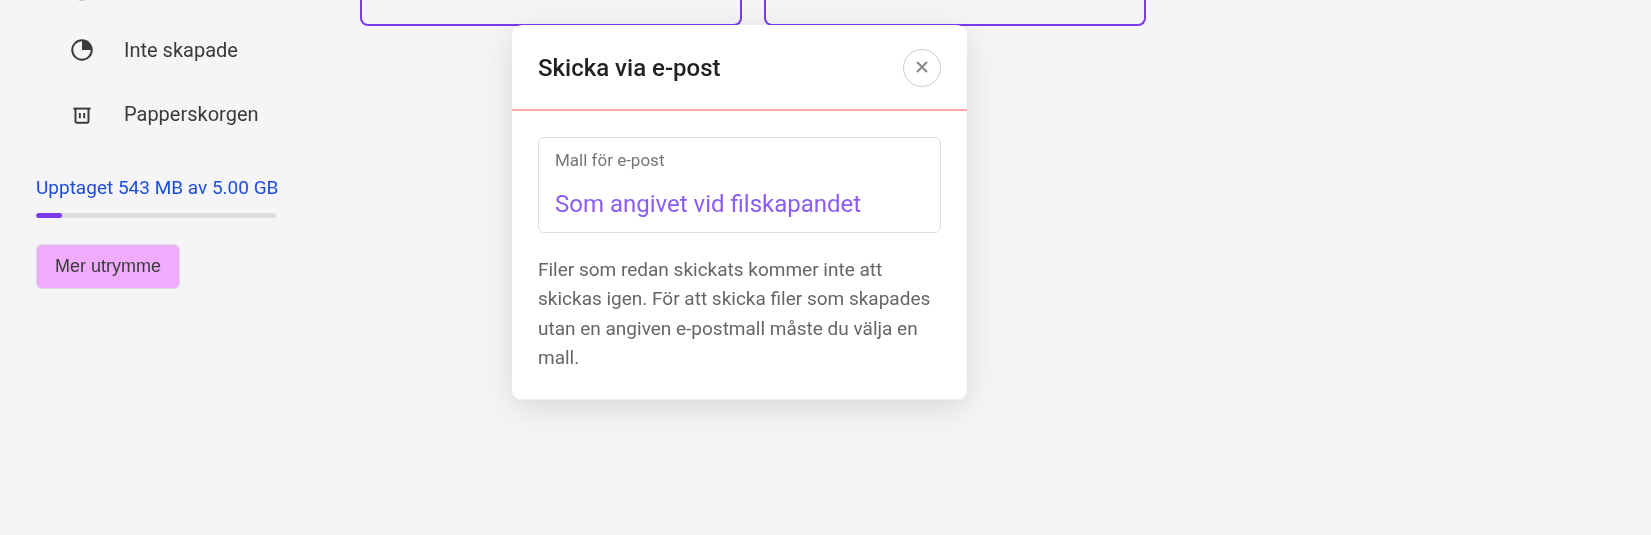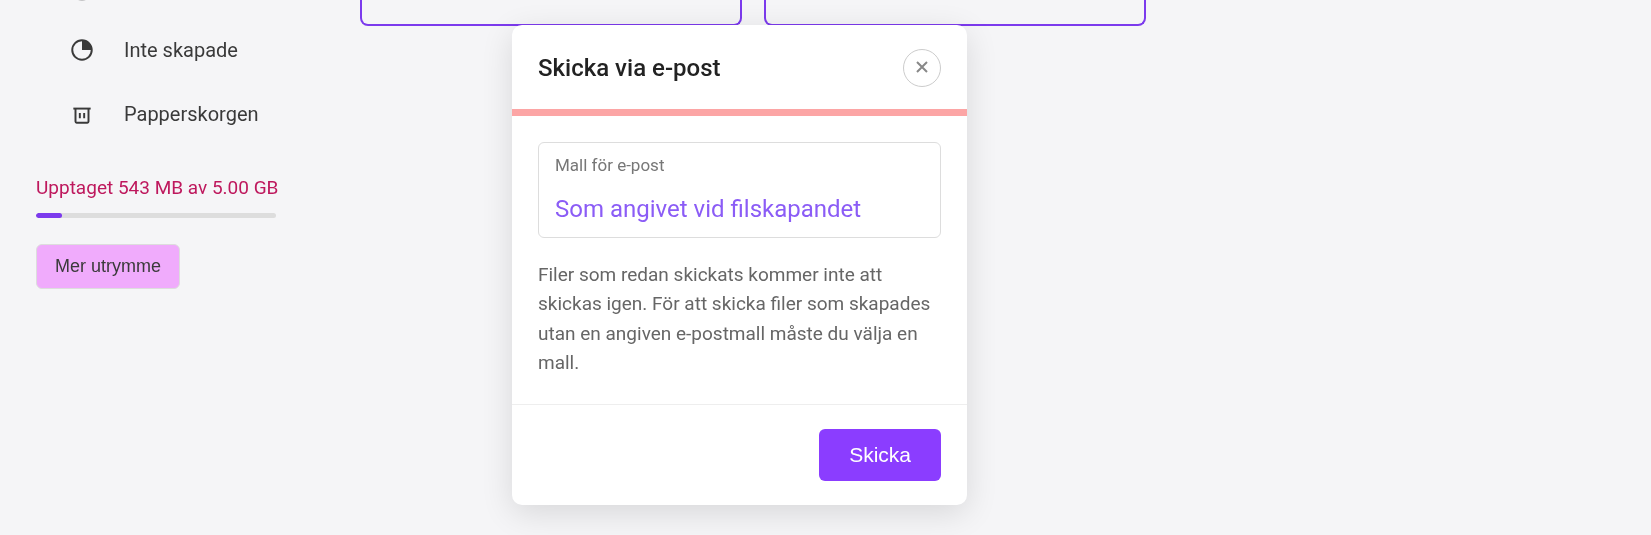--- a/index.html
+++ b/index.html
@@ -50,21 +50,21 @@
       height: 26px;
       stroke: #3a3a3a;
       fill: none;
       stroke-width: 1.8;
     }
     .storage-section {
       padding: 30px 36px 0 36px;
     }
     .storage-text {
       font-size: 19px;
-      color: #be185d;
+      color: #1d4ed8;
       margin-bottom: 14px;
     }
     .storage-bar {
       width: 240px;
       height: 5px;
       background: #ddd;
       border-radius: 3px;
       overflow: hidden;
       margin-bottom: 26px;
     }
@@ -118,21 +118,21 @@
       background: #fff;
       border-radius: 10px;
       box-shadow: 0 8px 32px rgba(0,0,0,0.12);
       pointer-events: auto;
     }
     .modal-header {
       display: flex;
       align-items: center;
       justify-content: space-between;
       padding: 24px 26px 22px 26px;
-      border-bottom: 7px solid #fca5a5;
+      border-bottom: 2px solid #fca5a5;
       gap: 38px;
     }
     .modal-title {
       font-size: 24px;
       font-weight: 500;
       color: #222;
     }
     .modal-close {
       width: 38px;
       height: 38px;
@@ -252,17 +252,14 @@
         </span>
       </div>
     </div>
     <div class="modal-body">
       <div class="select-box">
         <div class="select-label">Mall för e-post</div>
         <div class="select-value">Som angivet vid filskapandet</div>
       </div>
       <div class="modal-help">Filer som redan skickats kommer inte att skickas igen. För att skicka filer som skapades utan en angiven e-postmall måste du välja en mall.</div>
     </div>
-    <div class="modal-footer">
-      <button class="send-btn">Skicka</button>
-    </div>
   </div>
 </div>
 
 </body></html>

